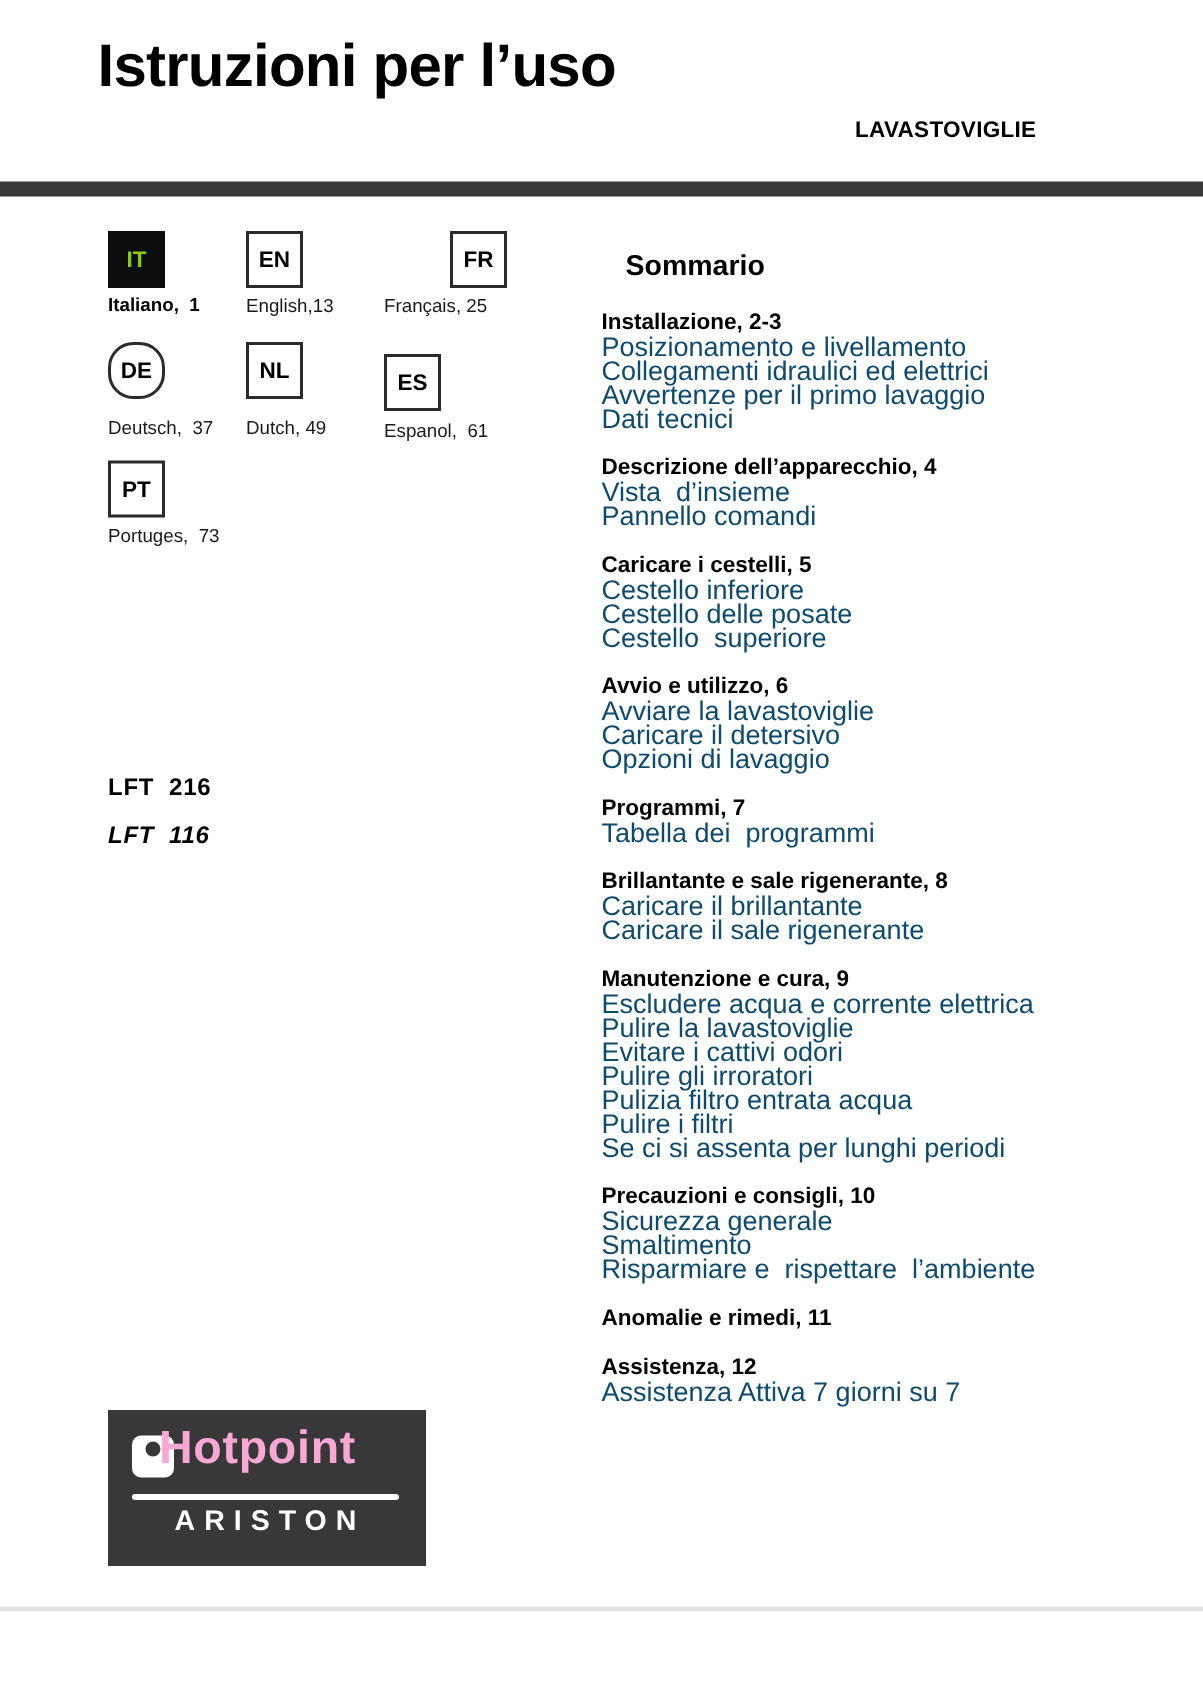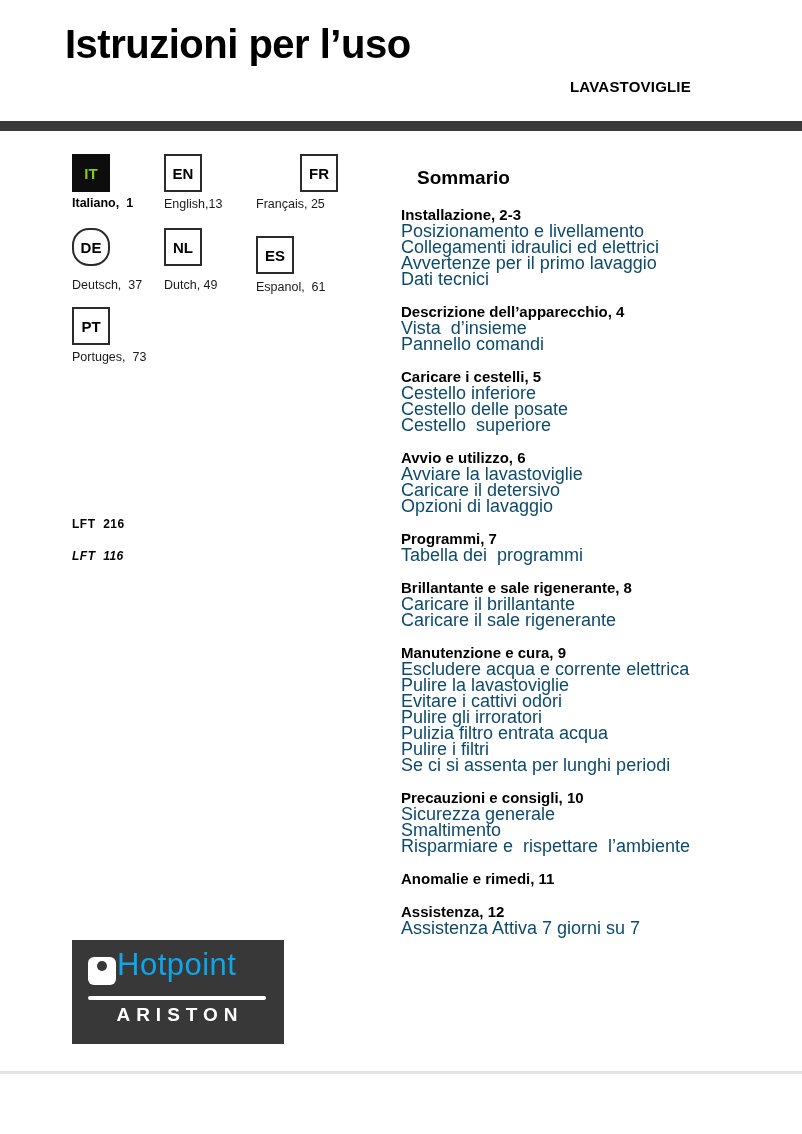--- a/index.html
+++ b/index.html
@@ -38,21 +38,21 @@
     box-sizing: border-box;
     border: 2px solid #2b2b2b;
     background: #fff; color: #000;
     display: flex; align-items: center; justify-content: center;
     font-size: 15px; font-weight: bold;
   }
   .lang-box.selected { background: #0d0d0d; color: #84cc16; border-color: #0d0d0d; }
   .lang-label { font-size: 12.5px; color: #1a1a1a; white-space: pre; }
   .lang-label.bold { font-weight: bold; color: #000; }
 
-  .model { font-size: 12px; font-weight: bold; white-space: pre; letter-spacing: 0.5px; }
+  .model { font-size: 16px; font-weight: bold; white-space: pre; letter-spacing: 0.5px; }
 
   .toc { left: 401px; top: 150px; width: 392px; }
   .toc-heading { font-size: 19px; line-height: 24px; font-weight: bold; margin: 16px; }
   .toc-section { margin-top: 16px; }
   .toc-section h3 { font-size: 15px; line-height: 17px; font-weight: bold; margin: 0; white-space: pre; }
   .toc-section ul { margin: 0; padding: 0; list-style: none; }
   .toc-section li { font-size: 18px; line-height: 16px; color: #0c4a6e; white-space: pre; }
 
   .logo {
     left: 72px; top: 940px;
@@ -63,22 +63,22 @@
     position: absolute; left: 16px; top: 17px;
     width: 28px; height: 28px;
     background: #fff; border-radius: 6px;
   }
   .logo-dot {
     position: absolute; left: 9px; top: 4px;
     width: 10px; height: 10px;
     border-radius: 50%; background: #383838;
   }
   .logo-brand {
-    position: absolute; left: 45px; top: 7px;
-    font-size: 31px; font-weight: normal; color: #0ea5e9;
+    position: absolute; left: 34px; top: 7px;
+    font-size: 31px; font-weight: bold; color: #f9a8d4;
     letter-spacing: 0.5px;
   }
   .logo-line {
     position: absolute; left: 16px; top: 56px;
     width: 178px; height: 4px;
     background: #fff; border-radius: 2px;
   }
   .logo-sub {
     position: absolute; left: 16px; top: 64px;
     width: 178px; box-sizing: border-box; padding-left: 6px;

